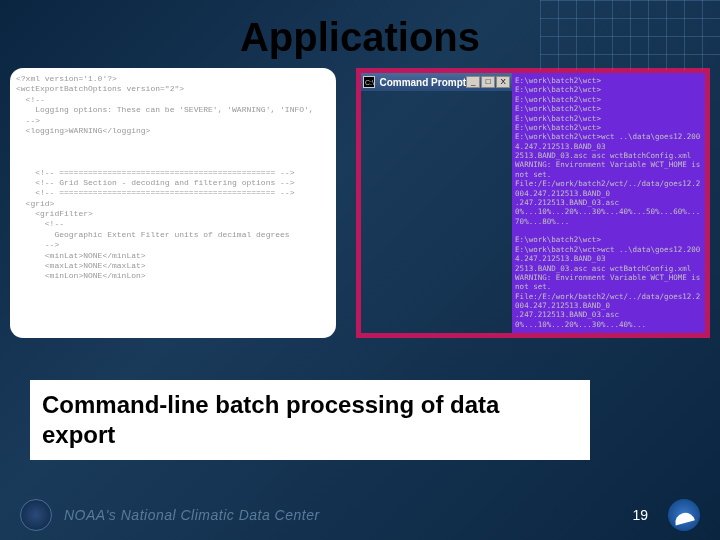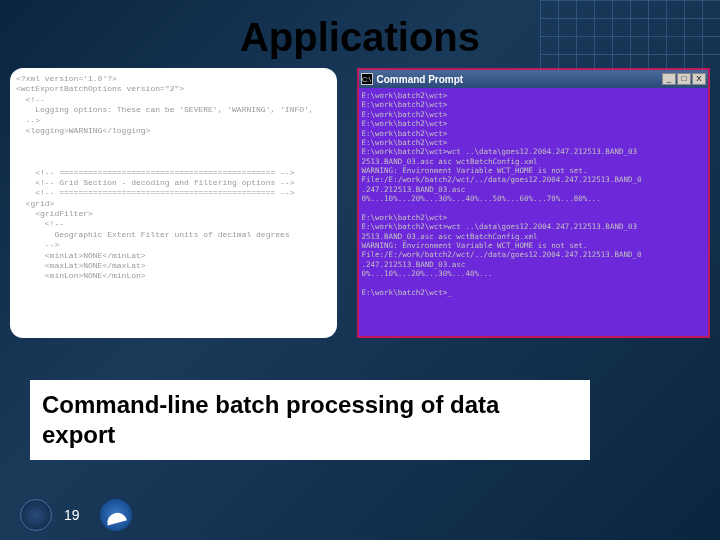--- a/index.html
+++ b/index.html
@@ -42,22 +42,22 @@
     font-size: 8px;
     line-height: 1.3;
     color: #999;
     white-space: pre;
     overflow: hidden;
     border-radius: 13px;
   }
   .cmd-window {
     width: 52%;
     display: flex;
-    flex-direction: column;
-    border: 2px solid #be185d;
+    flex-direction: row;
+    border: 5px solid #be185d;
     margin-left: 16px;
   }
   .cmd-titlebar {
     background: linear-gradient(#4a6a9a, #2a4a7a);
     height: 18px;
     display: flex;
     align-items: center;
     padding: 0 2px;
     font-size: 10px;
     color: #fff;
@@ -211,15 +211,16 @@
 0%...10%...20%...30%...40%...
 
 E:\work\batch2\wct&gt;_</div>
   </div>
 </div>
 
 <div class="caption">Command-line batch processing of data export</div>
 
 <div class="footer">
   <div class="seal"></div>
+  <div class="footer-text">NOAA's National Climatic Data Center</div>
   <div class="page-num">19</div>
   <div class="noaa-logo"></div>
 </div>
 
 </body></html>

